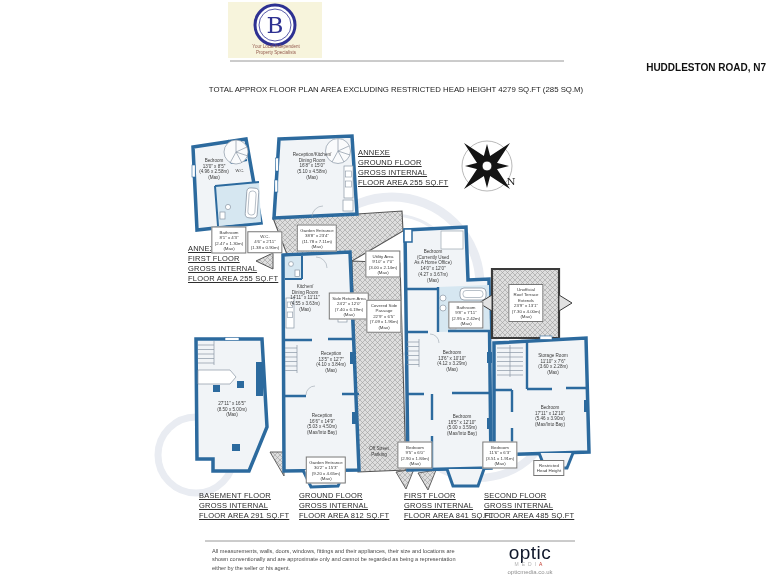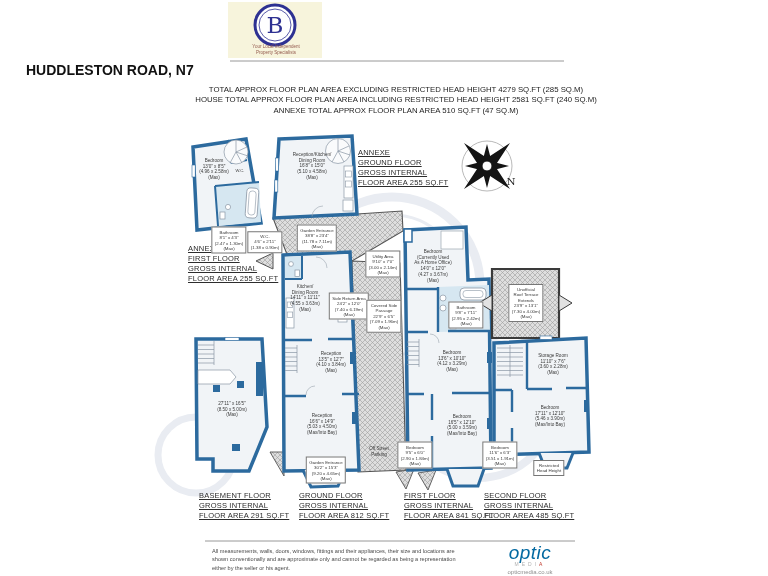--- a/index.html
+++ b/index.html
@@ -4,26 +4,26 @@
 <style>
   html,body{margin:0;padding:0;background:#fff;}
   #canvas{position:relative;width:768px;height:576px;overflow:hidden;
           font-family:"Liberation Sans",sans-serif;color:#222;background:#fff;}
   .abs{position:absolute;}
   .ctr{transform:translate(-50%,-50%);text-align:center;}
   .rlabel{font-size:4.6px;line-height:1.25;color:#3a3a3a;white-space:pre-line;}
   .boxlabel{background:#fff;border:0.5px solid #777;padding:1.5px 2.5px;font-size:4.4px;}
   .caption{font-size:7.5px;line-height:1.35;color:#2d2d2d;white-space:pre-line;letter-spacing:.2px;text-decoration:underline;}
   .hline{font-size:7.8px;color:#1c1c1c;left:26px;width:740px;text-align:center;}
-  .title{font-size:14px;font-weight:bold;color:#111;left:26px;width:740px;text-align:left;}
+  .title{font-size:10px;font-weight:bold;color:#111;left:26px;width:740px;text-align:right;}
   .logo-b{font-family:"DejaVu Serif",serif;font-size:23px;color:#2e3192;}
   .tagline{font-size:4.5px;color:#92584c;left:230px;width:92px;text-align:center;}
   .north{font-size:10px;color:#1a1a1a;font-family:"DejaVu Serif",serif;}
   .disclaimer{font-size:5.6px;line-height:1.5;color:#4a4a4a;white-space:pre-line;}
-  .brand-name{font-size:19px;color:#0369a1;letter-spacing:.5px;line-height:1;font-style:italic;}
+  .brand-name{font-size:19px;color:#0f172a;letter-spacing:.5px;line-height:1;}
   .brand-media{font-size:5px;letter-spacing:3px;color:#b2b2b2;line-height:1;}
   .brand-media .acc{color:#c0392b;}
   .brand-url{font-size:6px;color:#8f8f8f;line-height:1;}
 </style>
 </head>
 <body>
 
 <div id="canvas">
 
 <svg class="abs" style="left:0;top:0" width="768" height="576" viewBox="0 0 768 576">
@@ -164,22 +164,20 @@
     <line x1="230" y1="61" x2="564" y2="61"></line>
     <line x1="205" y1="541" x2="575" y2="541"></line>
   </g>
 </svg>
 
 <div class="abs ctr logo-b" style="left:275px;top:25px">B</div>
 <div class="abs tagline" style="top:44px">Your Local Independent</div>
 <div class="abs tagline" style="top:50px">Property Specialists</div>
 <div class="abs title" style="top:62px">HUDDLESTON ROAD, N7</div>
 <div class="abs hline" style="top:84.5px">TOTAL APPROX FLOOR PLAN AREA EXCLUDING RESTRICTED HEAD HEIGHT 4279 SQ.FT (285 SQ.M)</div>
-<div class="abs hline" style="top:95px">HOUSE TOTAL APPROX FLOOR PLAN AREA INCLUDING RESTRICTED HEAD HEIGHT 2581 SQ.FT (240 SQ.M)</div>
-<div class="abs hline" style="top:105.5px">ANNEXE TOTAL APPROX FLOOR PLAN AREA 510 SQ.FT (47 SQ.M)</div>
 
 <div class="abs ctr north" style="left:511px;top:181px">N</div>
 
 <div class="abs caption" style="left:188px;top:244px">ANNEXE
 FIRST FLOOR
 GROSS INTERNAL
 FLOOR AREA 255 SQ.FT</div>
 <div class="abs caption" style="left:358px;top:148px">ANNEXE
 GROUND FLOOR
 GROSS INTERNAL

